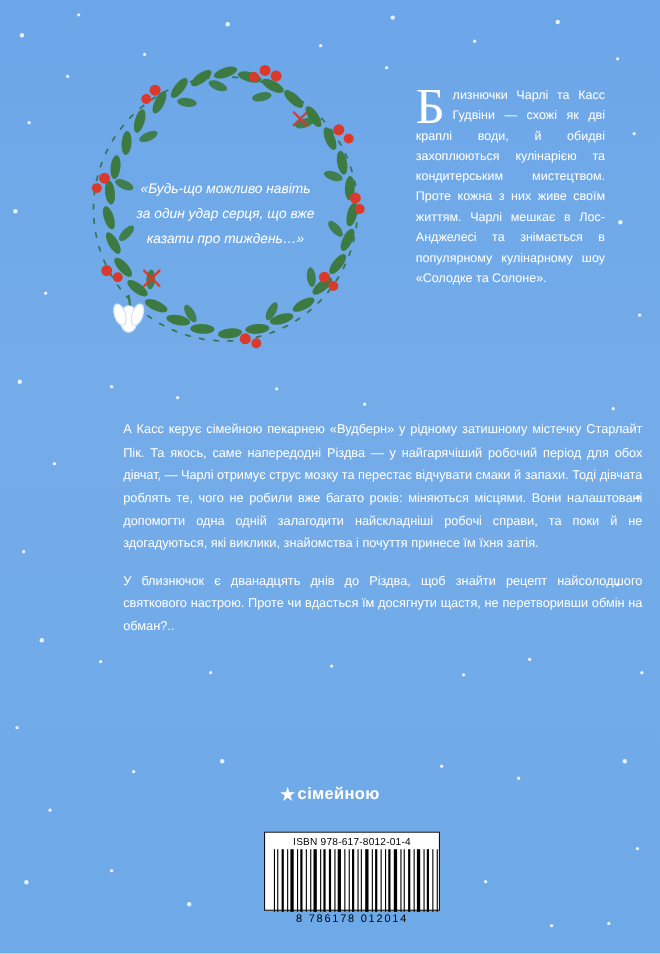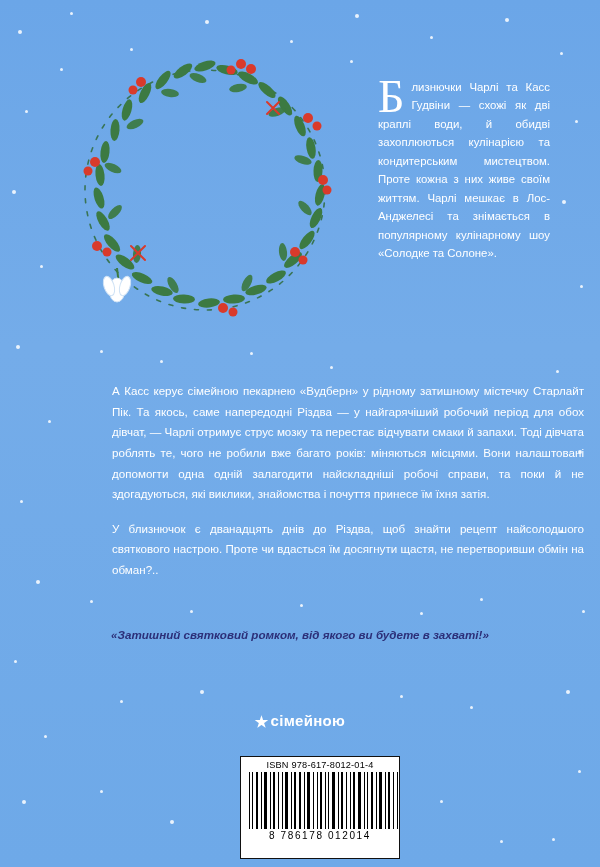--- a/index.html
+++ b/index.html
@@ -120,21 +120,21 @@
     margin-right: 2px;
     font-size: 15px;
   }
 
   
   .barcode-box {
     position: absolute;
     left: 240px;
     top: 756px;
     width: 160px;
-    height: 103px;
+    height: 72px;
     background: #ffffff;
     border: 1px solid #111;
     box-sizing: border-box;
     padding: 3px 4px 2px 4px;
   }
   .isbn-line {
     text-align: center;
     font-family: "Liberation Sans", sans-serif;
     font-size: 9.2px;
     color: #000;
@@ -300,34 +300,38 @@
         <ellipse cx="54" cy="246" rx="5" ry="10" fill="#ffffff" stroke="#cfe2f5" stroke-width="1" transform="rotate(-18 54 246)"></ellipse>
         <ellipse cx="70" cy="246" rx="5" ry="10" fill="#ffffff" stroke="#cfe2f5" stroke-width="1" transform="rotate(18 70 246)"></ellipse>
       </g>
 
       <g stroke="#d93a2b" stroke-width="2" fill="none" stroke-linecap="round">
         <path d="M76 206 l14 14 M90 206 l-14 14"></path>
         <path d="M212 62 l12 12 M224 62 l-12 12"></path>
       </g>
     </svg>
 
+    <div class="wreath-quote">
+      <div>«Будь-що можливо навіть</div>
+      <div>за один удар серця, що вже</div>
+      <div>казати про тиждень…»</div>
+    </div>
   </div>
 
   <div class="right-col">
     <span class="dropcap">Б</span>
     <p>лизнючки Чарлі та Касс Гудвіни — схожі як дві краплі води, й обидві захоплюються кулінарією та кондитерським мистецтвом. Проте кожна з них живе своїм життям. Чарлі мешкає в Лос-Анджелесі та знімається в популярному кулінарному шоу «Солодке та Солоне».</p>
   </div>
 
   <div class="body-text">
     <p>А Касс керує сімейною пекарнею «Вудберн» у рідному затишному містечку Старлайт Пік. Та якось, саме напередодні Різдва — у найгарячіший робочий період для обох дівчат, — Чарлі отримує струс мозку та перестає відчувати смаки й запахи. Тоді дівчата роблять те, чого не робили вже багато років: міняються місцями. Вони налаштовані допомогти одна одній залагодити найскладніші робочі справи, та поки й не здогадуються, які виклики, знайомства і почуття принесе їм їхня затія.</p>
     <p>У близнючок є дванадцять днів до Різдва, щоб знайти рецепт найсолодшого святкового настрою. Проте чи вдасться їм досягнути щастя, не перетворивши обмін на обман?..</p>
   </div>
 
   <div class="review">
-    <div class="r1">«Затишний святковий ромком, від якого ви будете в захваті!»</div>
   </div>
 
   <div class="publisher">
     <span class="mark">★</span><span>сімейною</span>
   </div>
 
   <div class="barcode-box">
     <div class="isbn-line">
       <span>ISBN</span>
       <span>978-617-8012-01-4</span>

